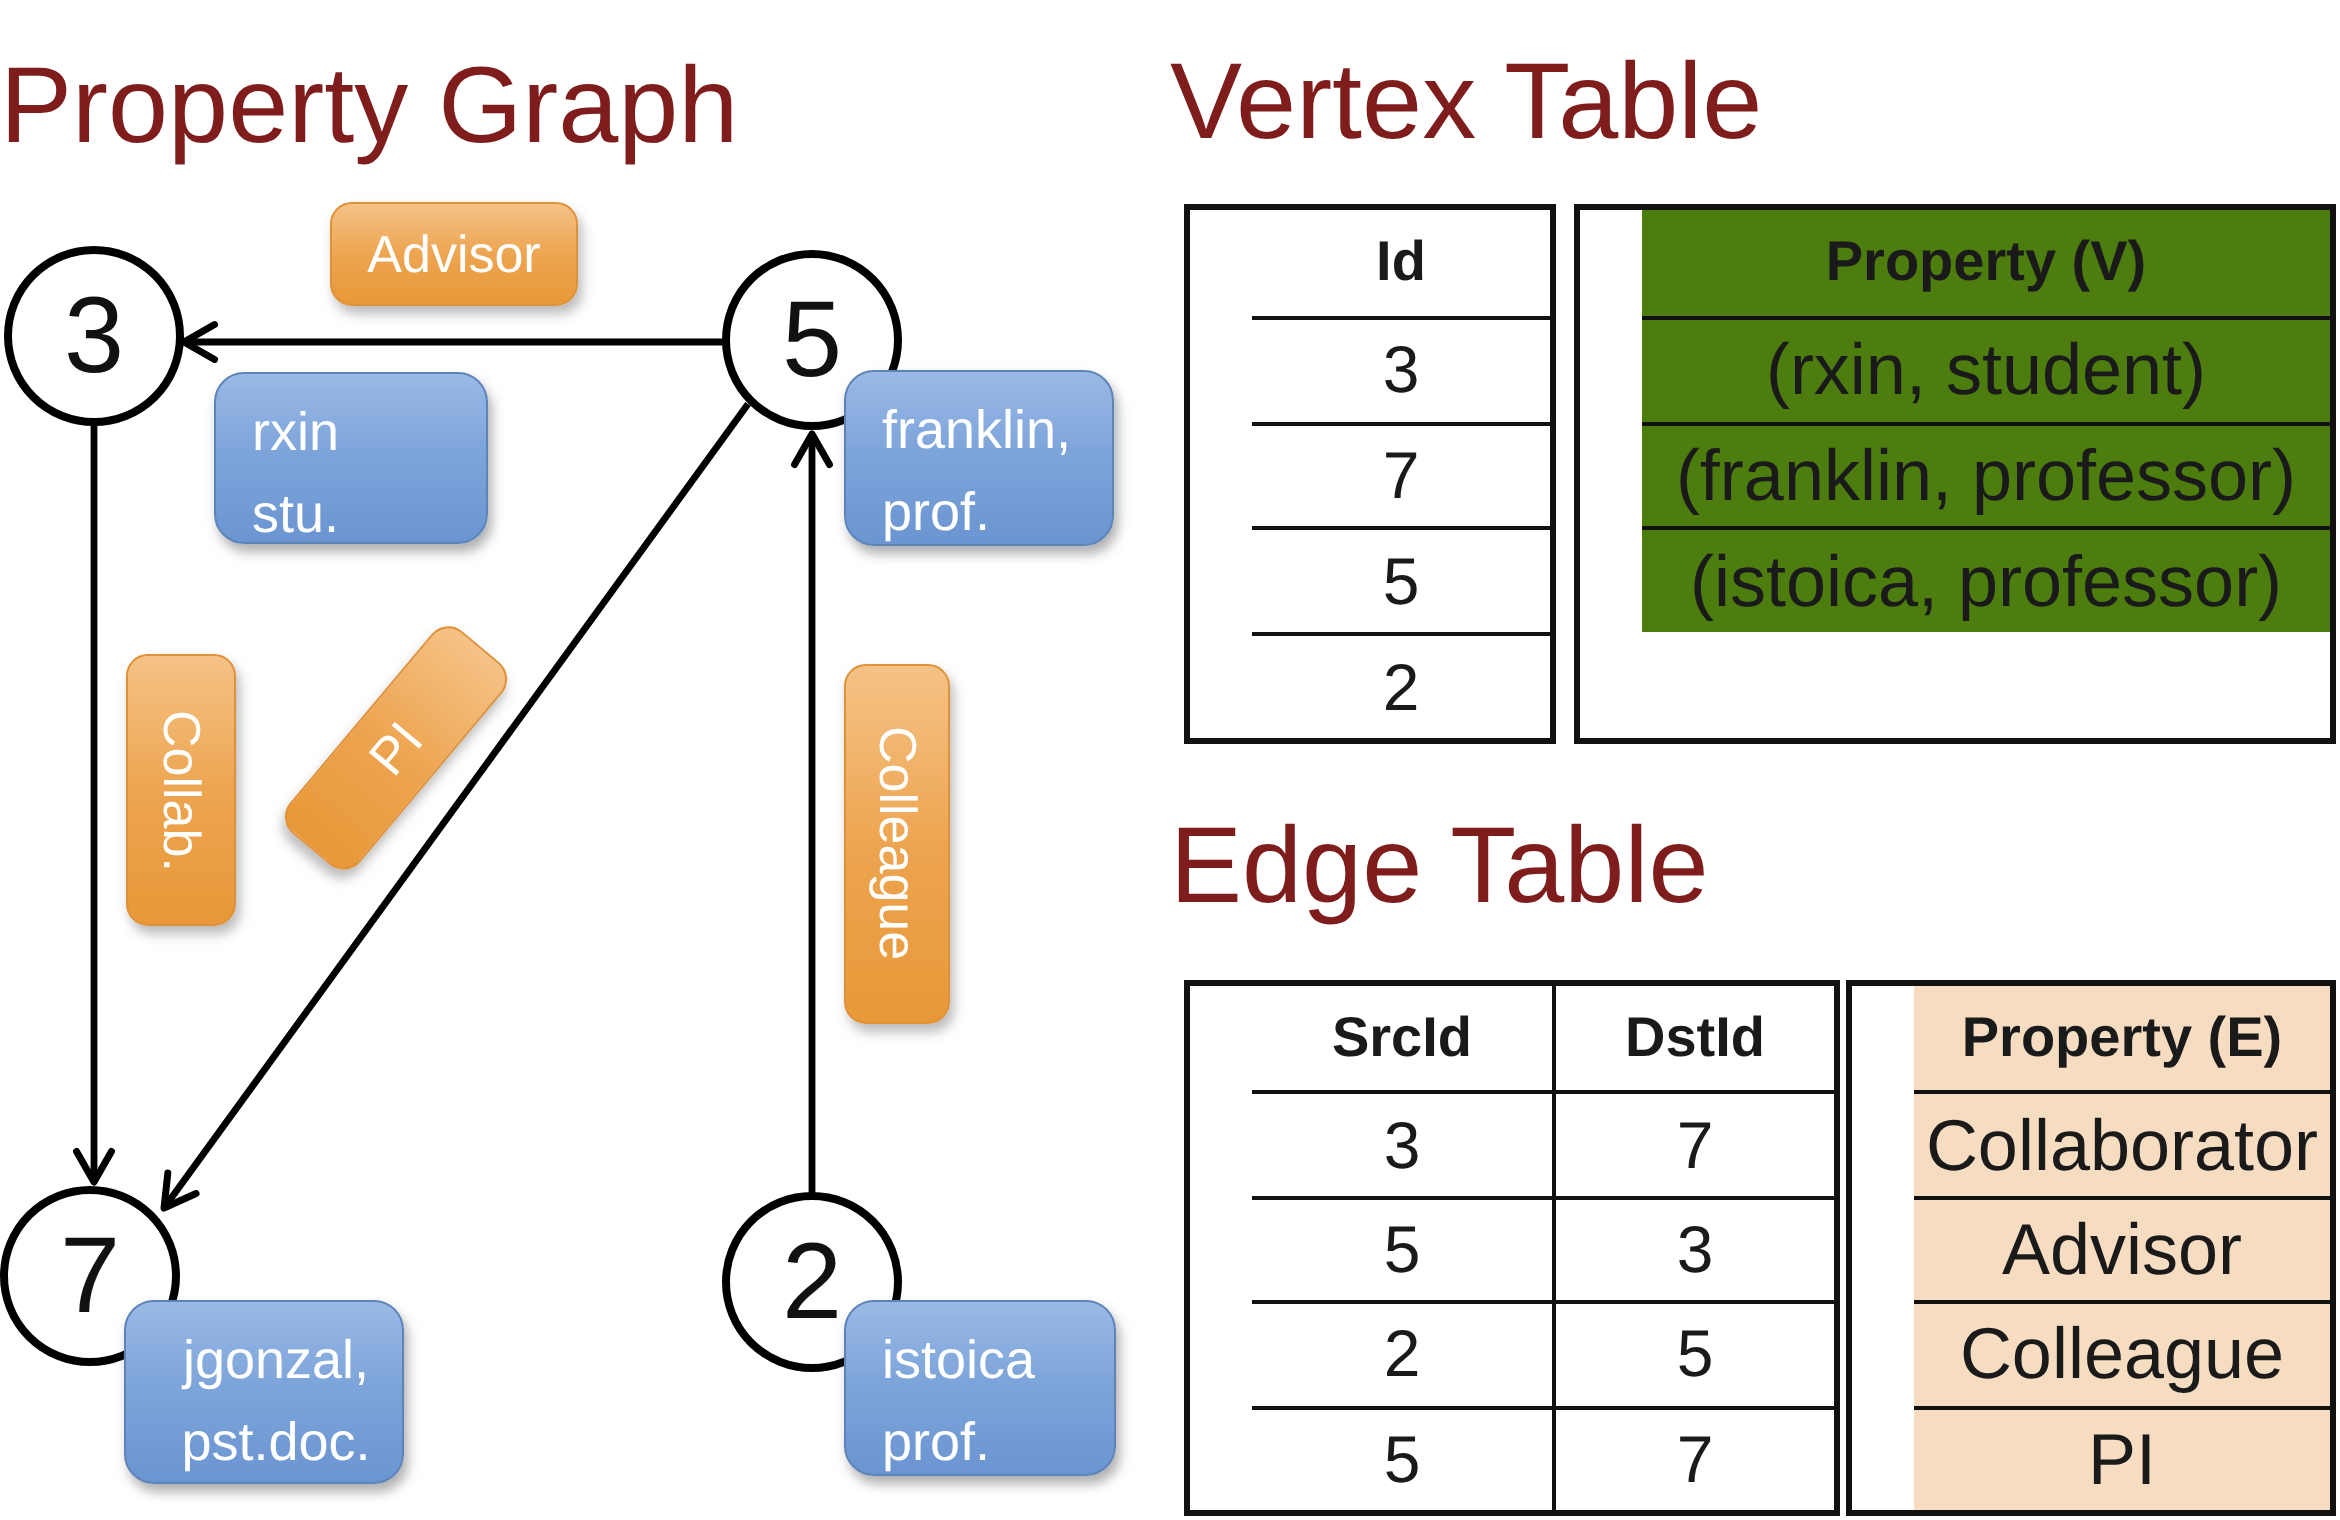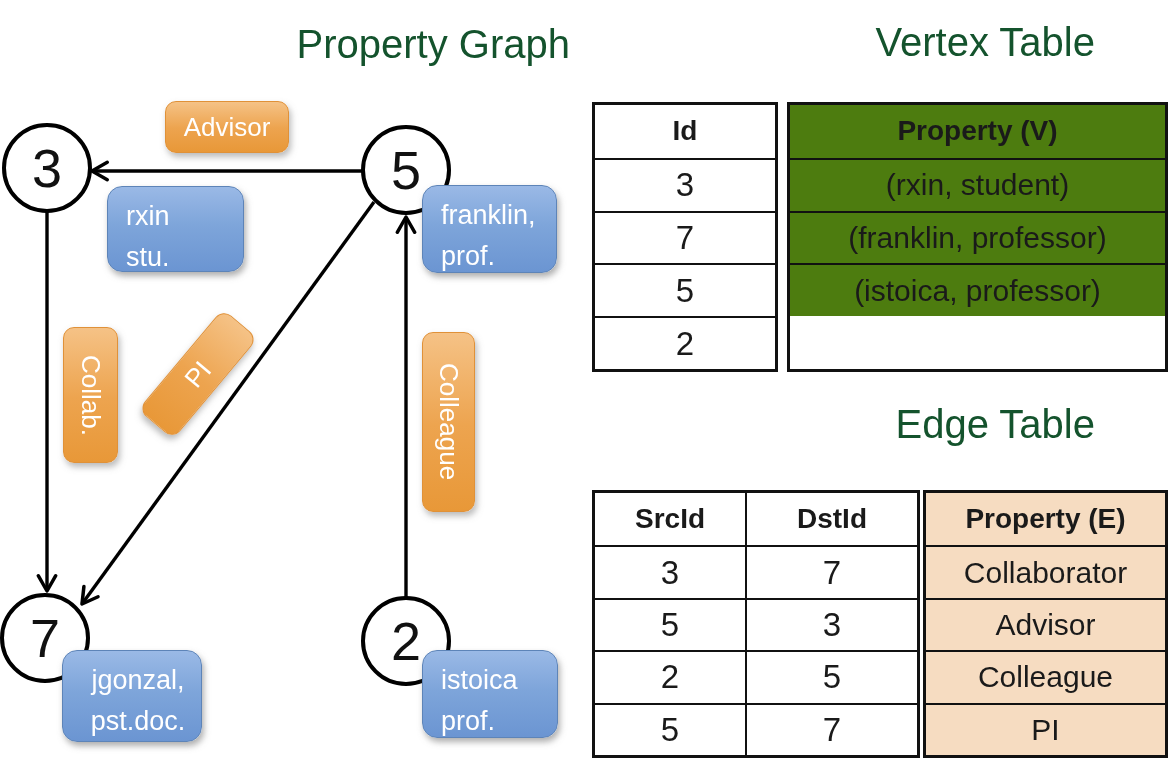--- a/index.html
+++ b/index.html
@@ -4,22 +4,22 @@
 <style>
   * { margin:0; padding:0; box-sizing:border-box; }
   html,body { background:#ffffff; }
   body {
     width:1170px; height:760px; position:relative; overflow:hidden;
     font-family:"Liberation Sans", sans-serif; color:#111;
   }
 
   
   .slide-title {
-    position:absolute; text-align:right;
-    font-size:40px; font-weight:400; letter-spacing:0px; color:#14532d;
+    position:absolute; text-align:left;
+    font-size:54px; font-weight:400; letter-spacing:0px; color:#7f1d1d;
   }
   #title-graph  { left:0;   top:22px;  width:570px; }
   #title-vertex { left:585px; top:20px; width:510px; }
   #title-edge   { left:585px; top:402px; width:510px; }
 
   
   #graph-panel { position:absolute; left:0; top:0; width:585px; height:760px; }
   #edge-svg { position:absolute; left:0; top:0; width:585px; height:760px; z-index:1; pointer-events:none; }
 
   .node {
@@ -58,25 +58,25 @@
   #label-collab    { left:63px;  top:327px; width:55px;  height:136px; }
   #label-colleague { left:422px; top:332px; width:53px;  height:180px; }
   #label-pi        { left:175px; top:308px; width:46px;  height:132px; transform:rotate(40deg); }
 
   .vtext  { writing-mode:vertical-rl; }
   .vtext-up { writing-mode:vertical-rl; transform:rotate(180deg); }
 
   
   .tbl-box {
     position:absolute; border:3px solid #111; background:#fff;
-    display:grid; z-index:2;
+    display:grid; z-index:2;padding-left:31px;
   }
   .cell {
     display:flex; align-items:center; justify-content:center;
-    border-top:2px solid #111; font-size:30px; color:#1a1a1a;
+    border-top:2px solid #111; font-size:36px; color:#1a1a1a;
   }
   .cell.hdr { font-weight:bold; font-size:28px; }
   .cell.num { font-size:33px; }
   .cell.first { border-top:none; }
   .cell.col2 { border-left:2px solid #111; }
 
   
   #vt-left  { left:592px; top:102px; width:186px; height:270px; grid-template-rows:repeat(5,1fr); }
   #vt-right { left:787px; top:102px; width:381px; height:270px; grid-template-rows:repeat(5,1fr); }
   #vt-right .cell { background:#4d7c0f; }

